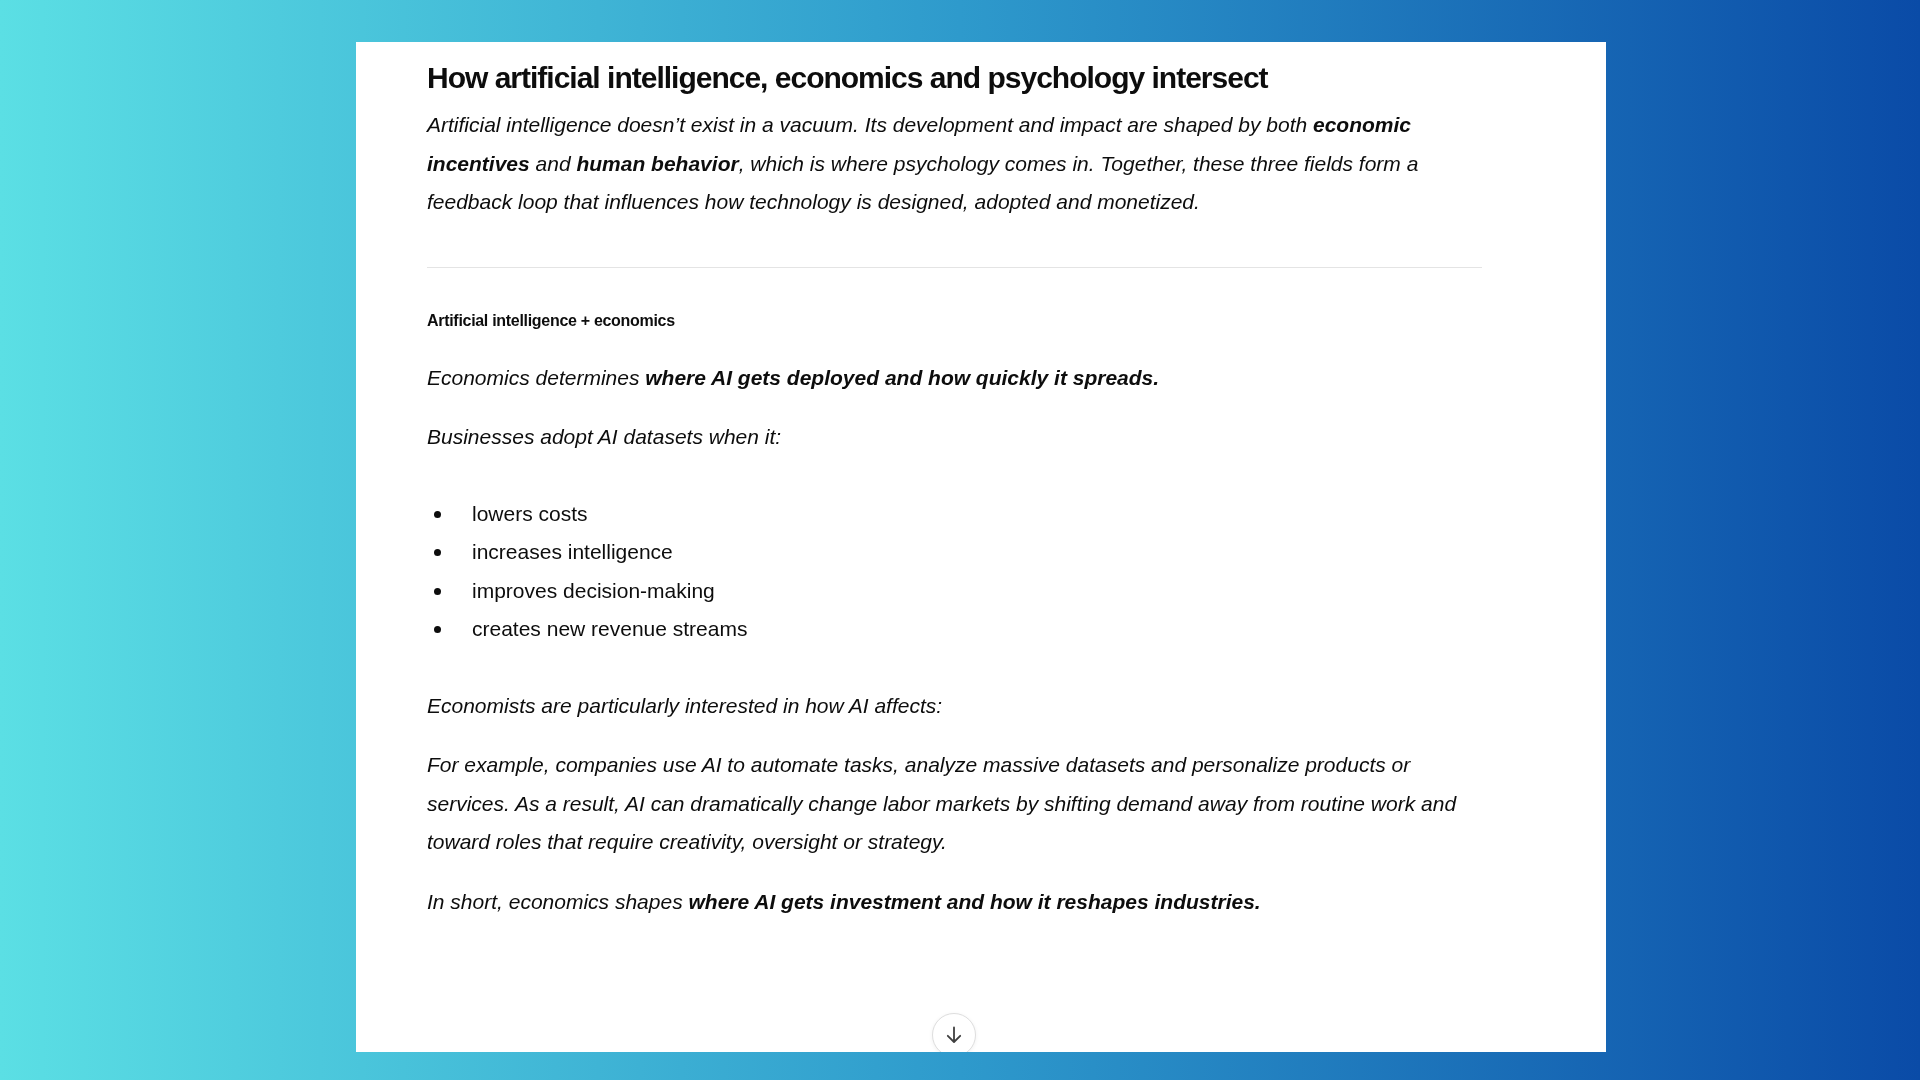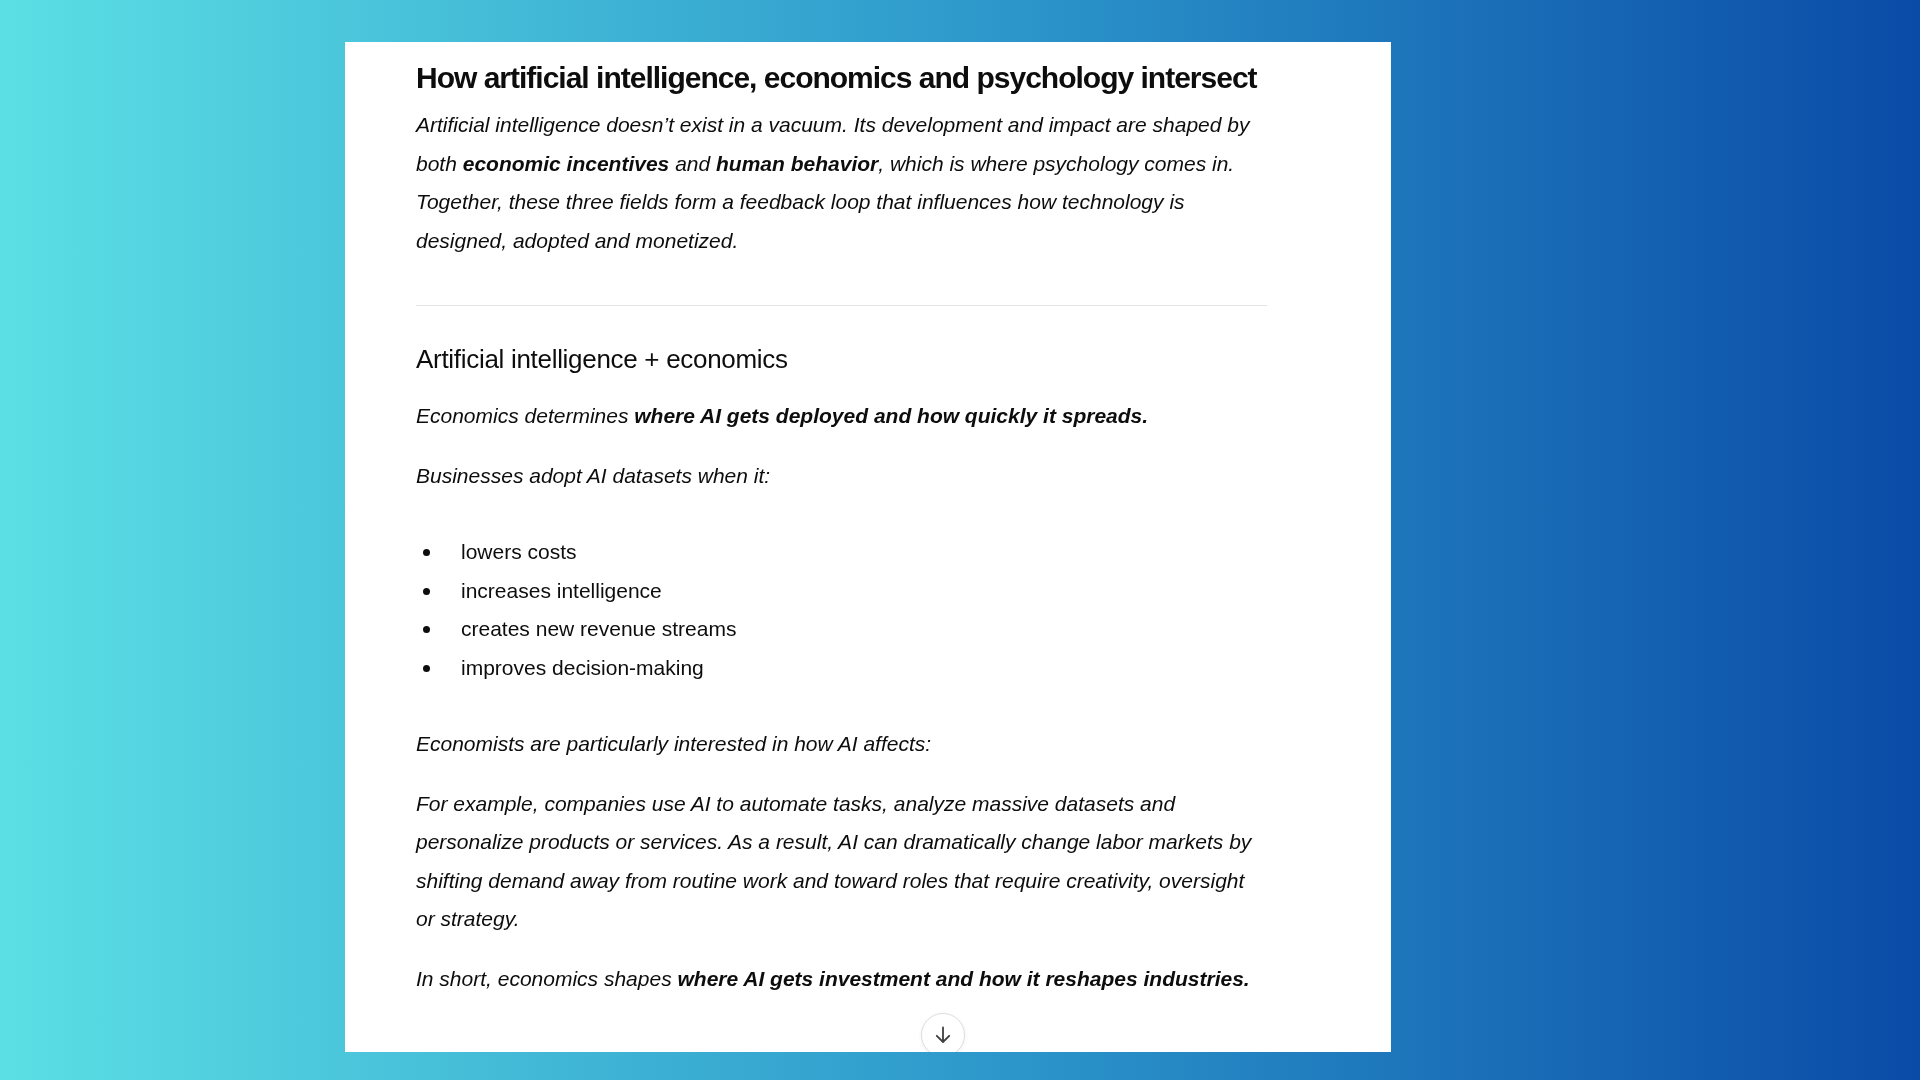--- a/index.html
+++ b/index.html
@@ -5,35 +5,35 @@
   html, body { margin: 0; padding: 0; }
   body {
     width: 1920px; height: 1080px; overflow: hidden;
     font-family: "Liberation Sans", sans-serif;
   }
   .page {
     position: relative; width: 1920px; height: 1080px;
     background: linear-gradient(90deg, #5BDFE4 0%, #2E9ACC 50%, #0A4BA7 100%);
   }
   .panel {
-    position: absolute; left: 345px; top: 42px;
-    width: 1046px; height: 1010px;
+    position: absolute; left: 356px; top: 42px;
+    width: 1250px; height: 1010px;
     background: #ffffff; overflow: hidden;
   }
   .doc {
     padding: 16px 124px 0 71px;
     color: #0d0d0d;
     font-size: 21px; line-height: 38.5px;
   }
   h1 {
     font-size: 30px; line-height: 40px; font-weight: 700;
     letter-spacing: -1px; margin: 0; color: #0d0d0d;
   }
   h2 {
-    font-size: 26px; line-height: 36px; font-weight: 400;
+    font-size: 16px; line-height: 36px; font-weight: 700;
     letter-spacing: -0.3px; margin: 0; color: #0d0d0d;
   }
   p { margin: 21px 0; font-style: italic; }
   p.intro { margin: 8px 0 21px; }
   p.lead { margin: 20px 0 21px; }
   strong { font-weight: 700; }
   hr {
     border: none; border-top: 1px solid #e4e4e4;
     margin: 45px 0 35px;
   }
@@ -61,22 +61,22 @@
     <article class="doc">
       <h1>How artificial intelligence, economics and psychology intersect</h1>
       <p class="intro"><span>Artificial intelligence doesn’t exist in a vacuum. Its development and impact are shaped by both </span><strong>economic incentives</strong><span> and </span><strong>human behavior</strong><span>, which is where psychology comes in. Together, these three fields form a feedback loop that influences how technology is designed, adopted and monetized.</span></p>
       <hr>
       <h2>Artificial intelligence + economics</h2>
       <p class="lead"><span>Economics determines </span><strong>where AI gets deployed and how quickly it spreads.</strong></p>
       <p>Businesses adopt AI datasets when it:</p>
       <ul>
         <li>lowers costs</li>
         <li>increases intelligence</li>
+        <li>improves decision-making</li>
         <li>creates new revenue streams</li>
-        <li>improves decision-making</li>
       </ul>
       <p>Economists are particularly interested in how AI affects:</p>
       <p>For example, companies use AI to automate tasks, analyze massive datasets and personalize products or services. As a result, AI can dramatically change labor markets by shifting demand away from routine work and toward roles that require creativity, oversight or strategy.</p>
       <p><span>In short, economics shapes </span><strong>where AI gets investment and how it reshapes industries.</strong></p>
     </article>
     <button class="scroll-btn">
       <svg width="22" height="22" viewBox="0 0 22 22" fill="none">
         <path d="M11 3.5 V17.5 M4.8 11.8 L11 18 L17.2 11.8" stroke="#3f3f3f" stroke-width="1.8" stroke-linecap="round" stroke-linejoin="round"></path>
       </svg>
     </button>

